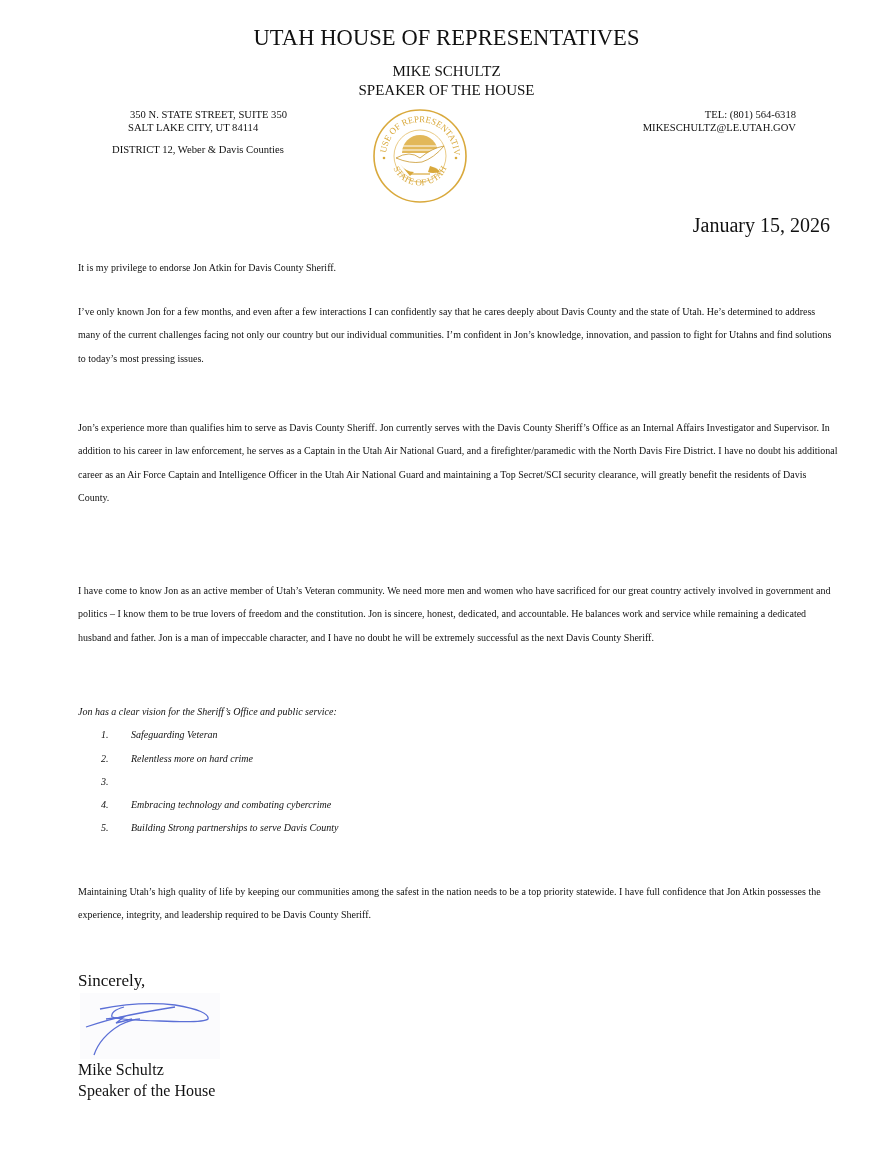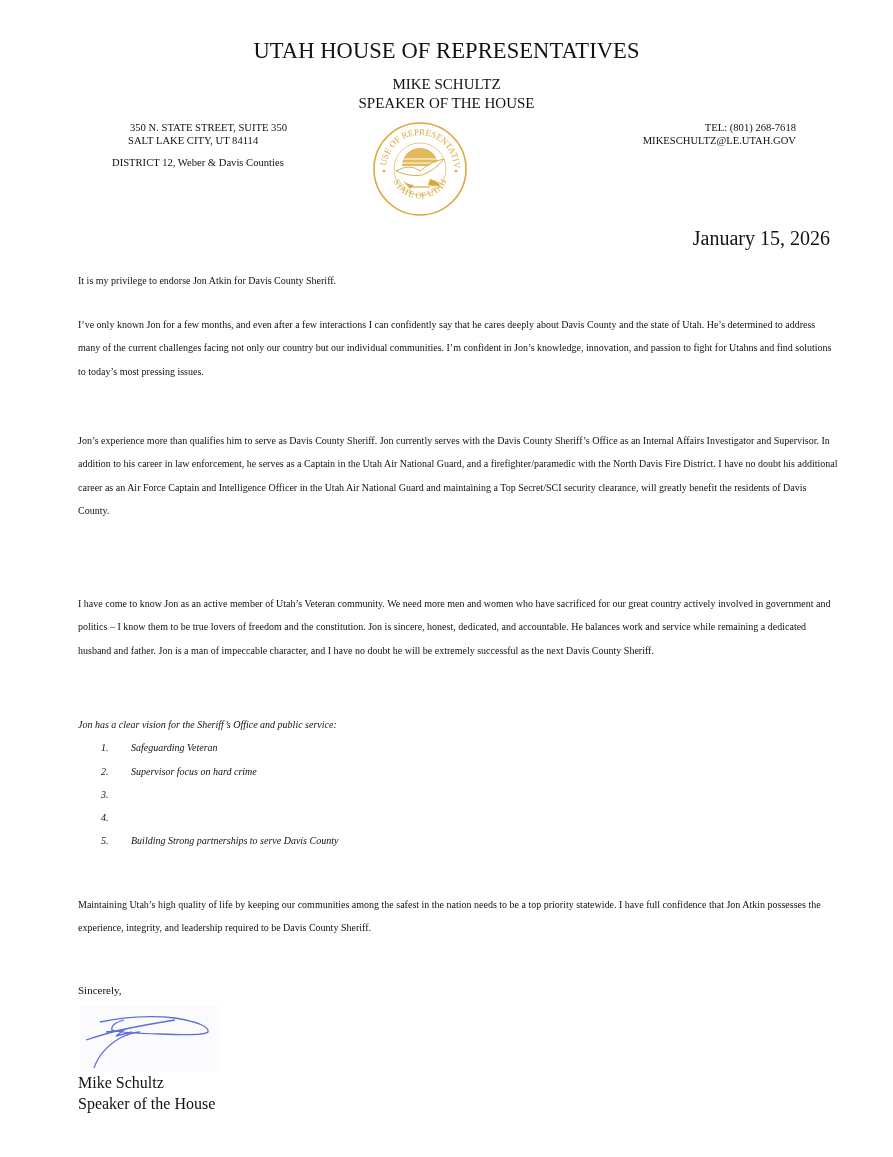--- a/index.html
+++ b/index.html
@@ -1,59 +1,59 @@
 <!DOCTYPE html>
 <html><head>
 <meta charset="utf-8">
 <style>
   html, body { margin:0; padding:0; background:#ffffff; }
   body { width:893px; height:1157px; position:relative; overflow:hidden;
          font-family:"Liberation Serif", "DejaVu Serif", serif; color:#111; }
-  .abs { position:absolute;margin-top:13px; }
+  .abs { position:absolute; }
   .title { left:0; width:893px; top:25px; text-align:center; font-size:22.5px; letter-spacing:0.1px; }
   .name { left:0; width:893px; top:62px; text-align:center; font-size:15px; line-height:19px; }
   .small { font-size:10.6px; line-height:13px; }
   .addr { left:128px; top:108px; }
   .district { left:112px; top:143px; }
   .contact { right:97px; top:108px; text-align:right; }
   .seal { left:370px; top:106px; width:100px; height:100px; }
   .date { right:63px; top:214px; font-size:20px; }
   .body { left:78px; width:760px; font-size:10px; line-height:23.3px; }
   .body p { margin:0; }
   .p-intro { top:256px; }
   .p1 { top:300px; }
   .p2 { top:416px; }
   .p3 { top:579px; }
   .vision { top:700px; font-style:italic; }
   .vision ol { margin:0; padding-left:0; list-style:none; }
   .vision li { display:flex; }
   .vision .num { width:53px; text-align:right; padding-right:0; box-sizing:border-box; }
   .vision .num span { display:inline-block; width:30px; text-align:left; }
   .p4 { top:880px; }
-  .sincerely { left:78px; top:971px; font-size:11px; }
+  .sincerely { left:78px; top:971px; font-size:17px; }
   .sigbox { left:80px; top:993px; width:140px; height:66px; background:#fbfbfd; }
   .signame { left:78px; top:1060px; font-size:16px; line-height:20.5px; }
 </style>
 </head>
 <body>
 
 <div class="abs title">UTAH HOUSE OF REPRESENTATIVES</div>
 <div class="abs name">
   <div>MIKE SCHULTZ</div>
   <div>SPEAKER OF THE HOUSE</div>
 </div>
 
 <div class="abs small addr">
   <div style="padding-left:2px">350 N. STATE STREET, SUITE 350</div>
   <div>SALT LAKE CITY, UT 84114</div>
 </div>
 <div class="abs small district">DISTRICT 12, Weber &amp; Davis Counties</div>
 
 <div class="abs small contact">
-  <div>TEL: (801) 268-7618</div>
+  <div>TEL: (801) 564-6318</div>
   <div>MIKESCHULTZ@LE.UTAH.GOV</div>
 </div>
 
 <div class="abs seal">
   <svg width="100" height="100" viewBox="0 0 100 100">
     <defs>
       <path id="arcTop" d="M 16 50 A 34 34 0 0 1 84 50"></path>
       <path id="arcBot" d="M 22 58 A 29 29 0 0 0 78 58"></path>
     </defs>
     <circle cx="50" cy="50" r="46" fill="none" stroke="#d9a93c" stroke-width="1.6"></circle>
@@ -93,27 +93,28 @@
 
 <div class="abs body vision">
   <p>Jon has a clear vision for the Sheriff’s Office and public service:</p>
   <ol>
     <li>
         <span class="num"><span>1.</span></span>
         <span>Safeguarding Veteran</span>
       </li>
     <li>
         <span class="num"><span>2.</span></span>
-        <span>Supervisor focus on hard crime</span>
+        <span>Relentless more on hard crime</span>
       </li>
     <li>
         <span class="num"><span>3.</span></span>
       </li>
     <li>
         <span class="num"><span>4.</span></span>
+        <span>Embracing technology and combating cybercrime</span>
       </li>
     <li>
         <span class="num"><span>5.</span></span>
         <span>Building Strong partnerships to serve Davis County</span>
       </li>
   </ol>
 </div>
 
 <div class="abs body p4">
   <p>Maintaining Utah’s high quality of life by keeping our communities among the safest in the nation needs to be a top priority statewide. I have full confidence that Jon Atkin possesses the experience, integrity, and leadership required to be Davis County Sheriff.</p>

